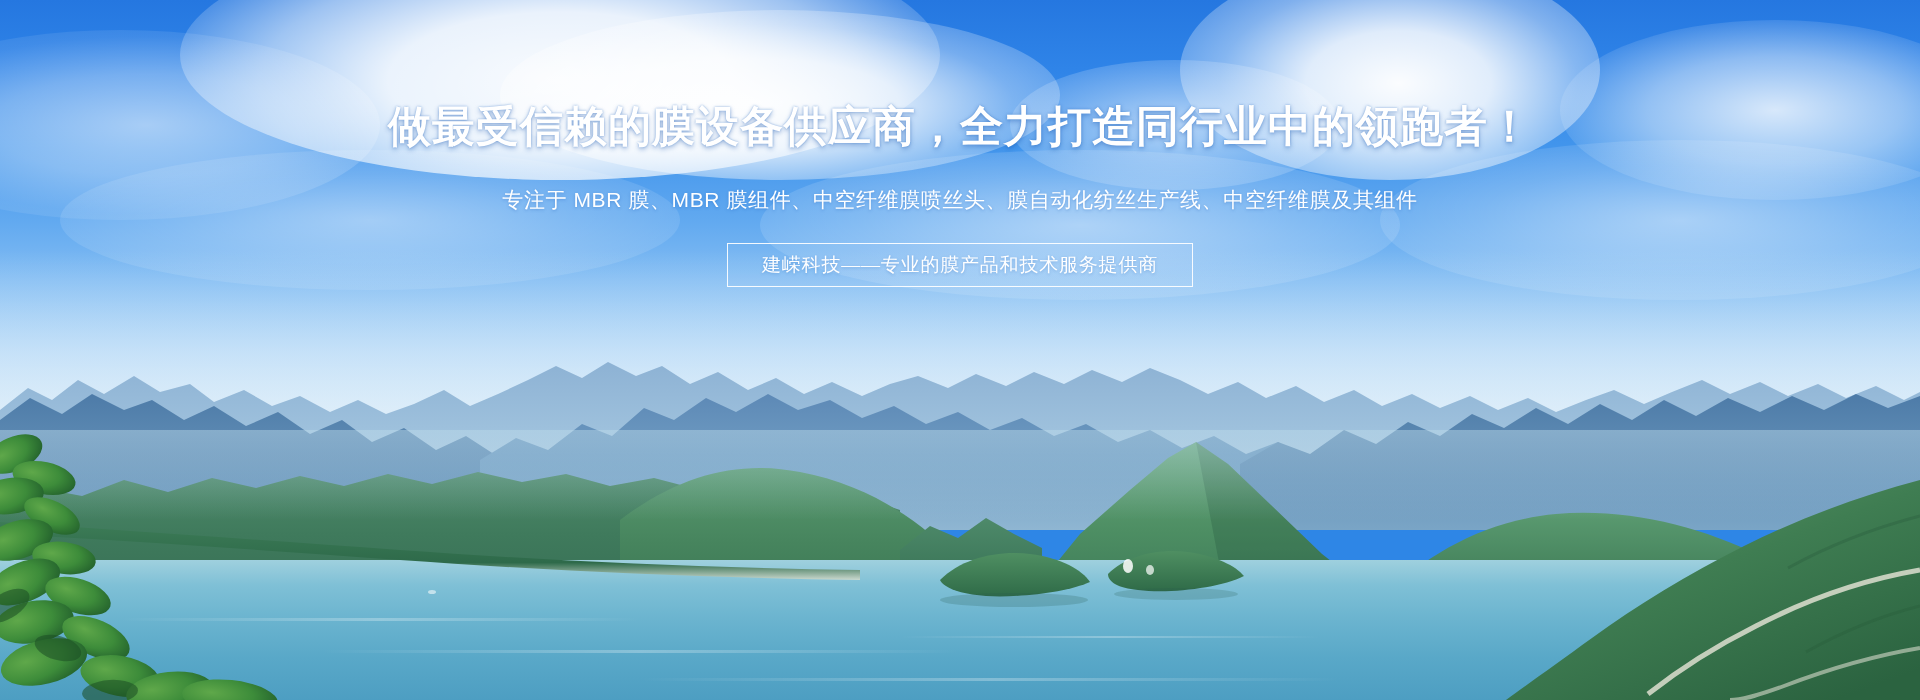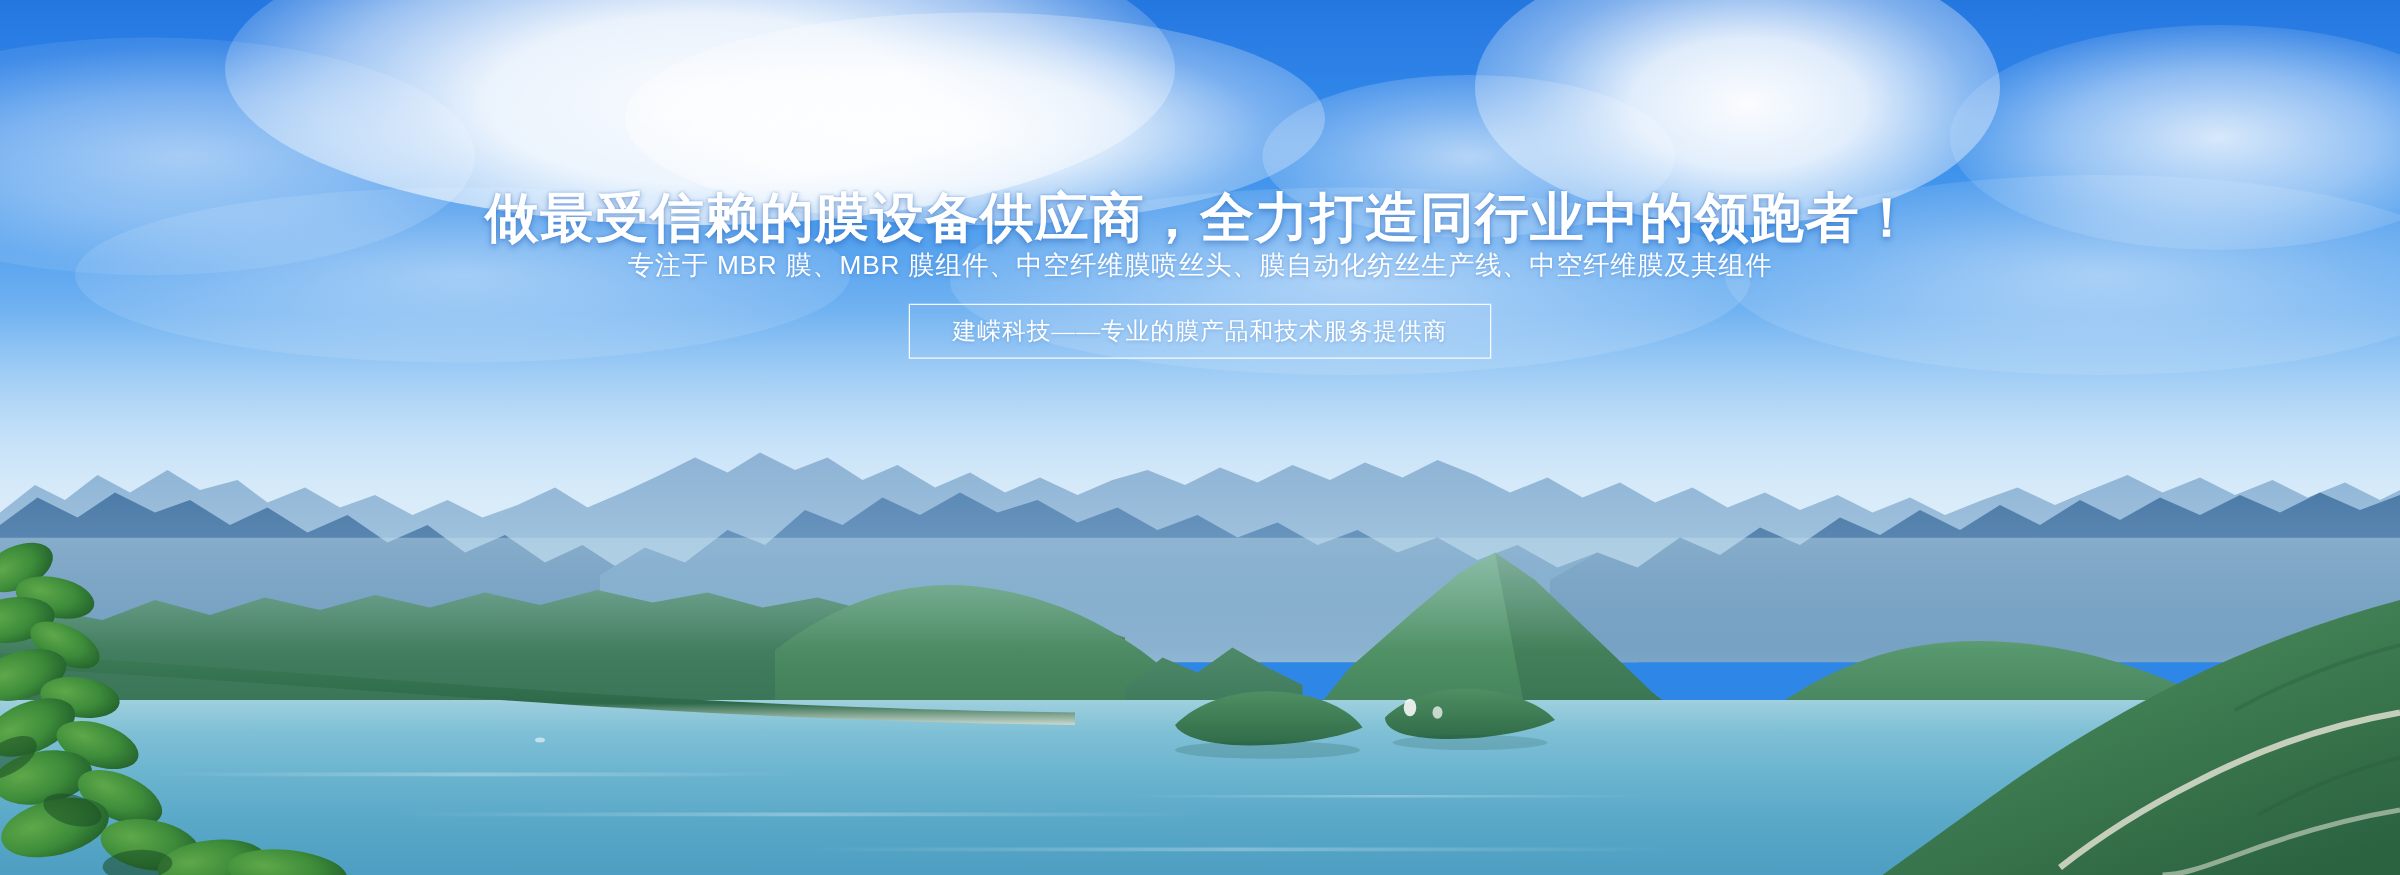--- a/index.html
+++ b/index.html
@@ -149,26 +149,25 @@
     width: 1920px;
     font-family: Liberation Serif, serif;
     font-size: 43px;
     font-weight: bold;
     letter-spacing: 1px;
     color: #ffffff;
     white-space: nowrap;
     text-shadow:
       0 0 2px rgba(40,110,200,0.50),
       0 2px 5px rgba(20,80,170,0.40);
-    margin-top: 48px;
   }
 
   .subhead {
     position: absolute;
-    left: 0; top: 198px;
+    left: 0; top: 186px;
     width: 1920px;
     font-size: 21px;
     font-weight: 400;
     letter-spacing: 0.6px;
     color: #ffffff;
     white-space: nowrap;
     text-shadow: 0 1px 3px rgba(30,90,180,0.35);
   }
 
   .tagline-wrap {

